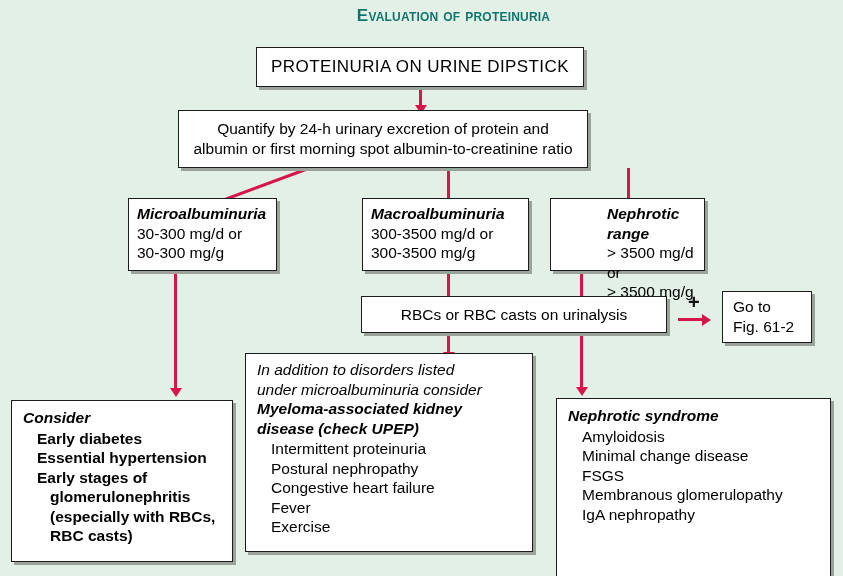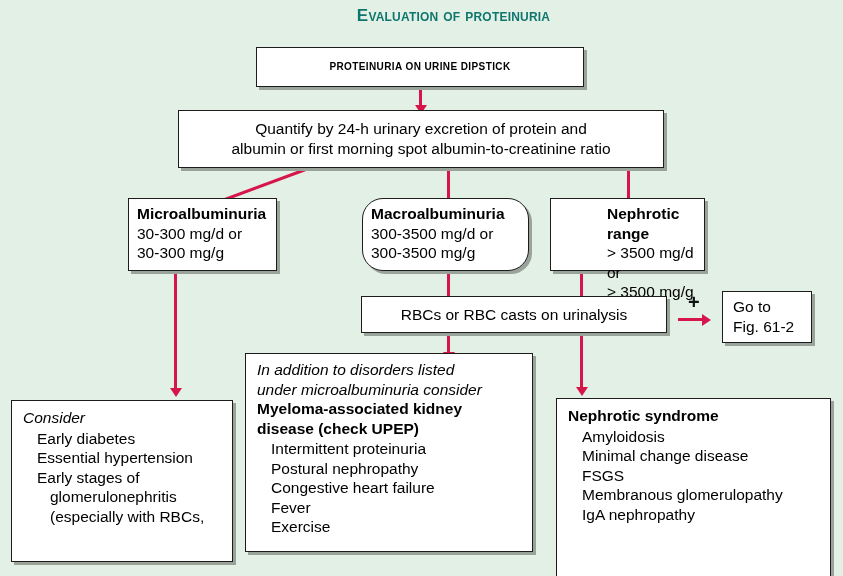--- a/index.html
+++ b/index.html
@@ -53,25 +53,25 @@
   }
   .ctr {
     display: flex;
     align-items: center;
     justify-content: center;
     height: 100%;
     text-align: center;
   }
 
   .hdr-caps {
-    font-weight: bold;
-    font-size: 10px;
+    font-weight: normal;
+    font-size: 17px;
     letter-spacing: 0.4px;
   }
-  .b { font-weight: bold; }
+  .b { font-weight: bold; font-style: italic; }
   .i { font-style: italic; }
 
   .list { margin: 1px; padding: 0; list-style: none; }
   .list li { padding-left: 13px; }
   .list li.cont { padding-left: 26px; }
 
   
   .conn {
     position: absolute;
     background: #d6164b;
@@ -134,36 +134,36 @@
   <div class="arrowhead-down" style="left:442.5px; top:352px;"></div>
 
   <div class="plus-sign" style="left:688px; top:292px;">+</div>
   <div class="conn hline" style="left:678px; top:318px; width:26px; height:3px;"></div>
   <div class="arrowhead-right" style="left:702px; top:313.5px;"></div>
 
   <div class="box" style="left:256px; top:47px; width:328px; height:40px;">
     <div class="ctr hdr-caps">PROTEINURIA ON URINE DIPSTICK</div>
   </div>
 
-  <div class="box" style="left:178px; top:110px; width:486px; height:58px;">
+  <div class="box" style="left:178px; top:110px; width:410px; height:58px;">
     <div class="pad" style="text-align:center; padding-top:8px;">
       <div>Quantify by 24-h urinary excretion of protein and</div>
       <div>albumin or first morning spot albumin-to-creatinine ratio</div>
     </div>
   </div>
 
   <div class="box" style="left:128px; top:198px; width:149px; height:73px;">
     <div class="pad" style="padding-top:5px;">
       <div class="b">Microalbuminuria</div>
       <div>30-300 mg/d or</div>
       <div>30-300 mg/g</div>
     </div>
   </div>
 
-  <div class="box" style="left:362px; top:198px; width:167px; height:73px;border-radius:21px;">
+  <div class="box" style="left:362px; top:198px; width:167px; height:73px;">
     <div class="pad" style="padding-top:5px;">
       <div class="b">Macroalbuminuria</div>
       <div>300-3500 mg/d or</div>
       <div>300-3500 mg/g</div>
     </div>
   </div>
 
   <div class="box" style="left:550px; top:198px; width:155px; height:73px;padding-left:48px;">
     <div class="pad" style="padding-top:5px;">
       <div class="b">Nephrotic range</div>
@@ -177,28 +177,29 @@
   </div>
 
   <div class="box" style="left:722px; top:291px; width:90px; height:52px;">
     <div class="pad" style="padding-top:5px; padding-left:10px;">
       <div>Go to</div>
       <div>Fig. 61-2</div>
     </div>
   </div>
 
   <div class="box" style="left:11px; top:400px; width:222px; height:162px;">
-    <div class="pad" style="padding-top:7px; padding-left:11px;">
+    <div class="pad" style="padding-top:7px; padding-left:11px;font-weight:bold;">
       <div class="i">Consider</div>
       <ul class="list">
         <li>Early diabetes</li>
         <li>Essential hypertension</li>
         <li>Early stages of</li>
         <li class="cont">glomerulonephritis</li>
         <li class="cont">(especially with RBCs,</li>
+        <li class="cont">RBC casts)</li>
       </ul>
     </div>
   </div>
 
   <div class="box" style="left:245px; top:353px; width:288px; height:199px;">
     <div class="pad" style="padding-top:6px; padding-left:11px;">
       <div class="i">In addition to disorders listed</div>
       <div class="i">under microalbuminuria consider</div>
       <div class="b">Myeloma-associated kidney</div>
       <div class="b">disease (check UPEP)</div>

